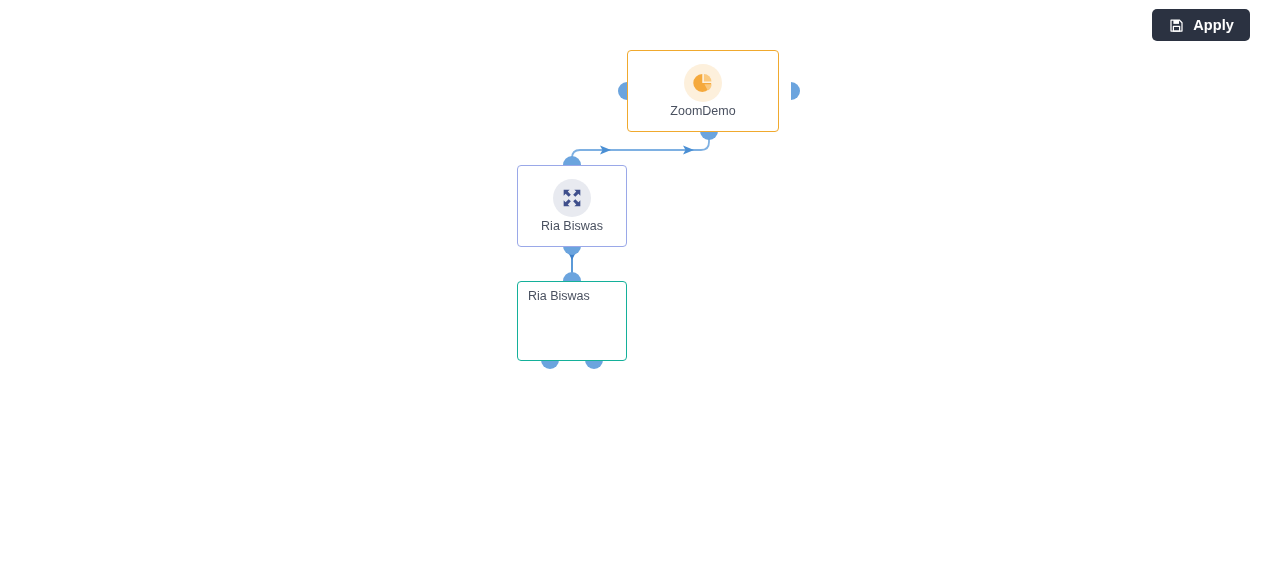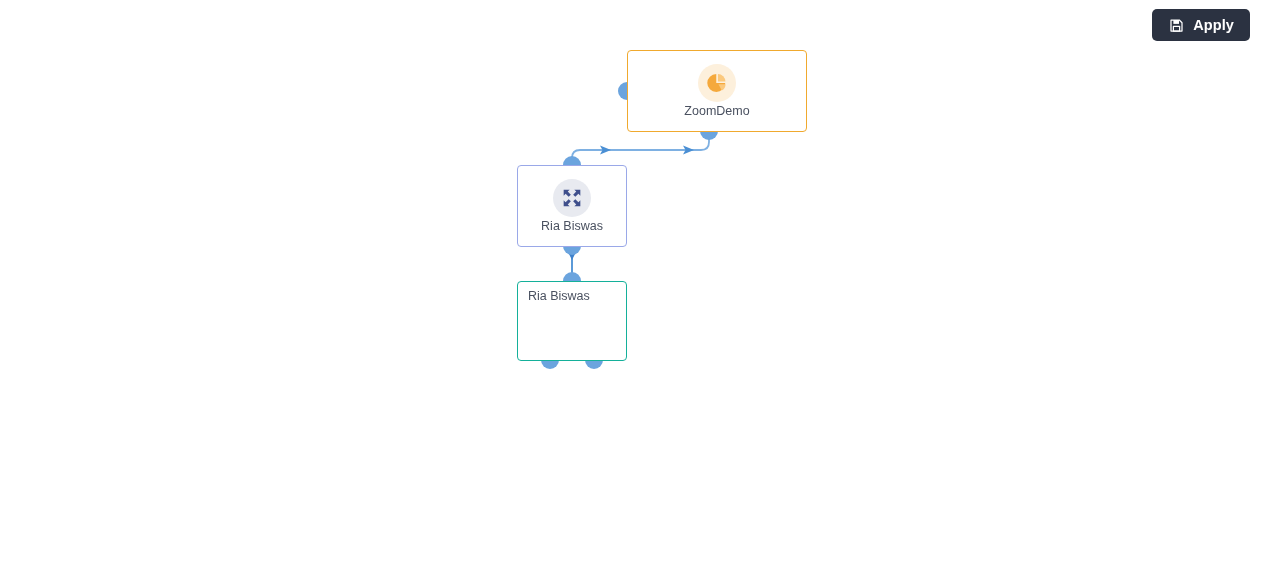--- a/index.html
+++ b/index.html
@@ -72,21 +72,21 @@
   .node {
     position: absolute;
     box-sizing: border-box;
     background: #ffffff;
     border-radius: 4px;
     z-index: 10;
   }
   .node-top {
     left: 627px;
     top: 50px;
-    width: 180px;
+    width: 152px;
     height: 82px;
     border: 1.6px solid #f0a92e;
     display: flex;
     flex-direction: column;
     align-items: center;
     justify-content: center;
   }
   .node-mid {
     left: 517px;
     top: 165px;

